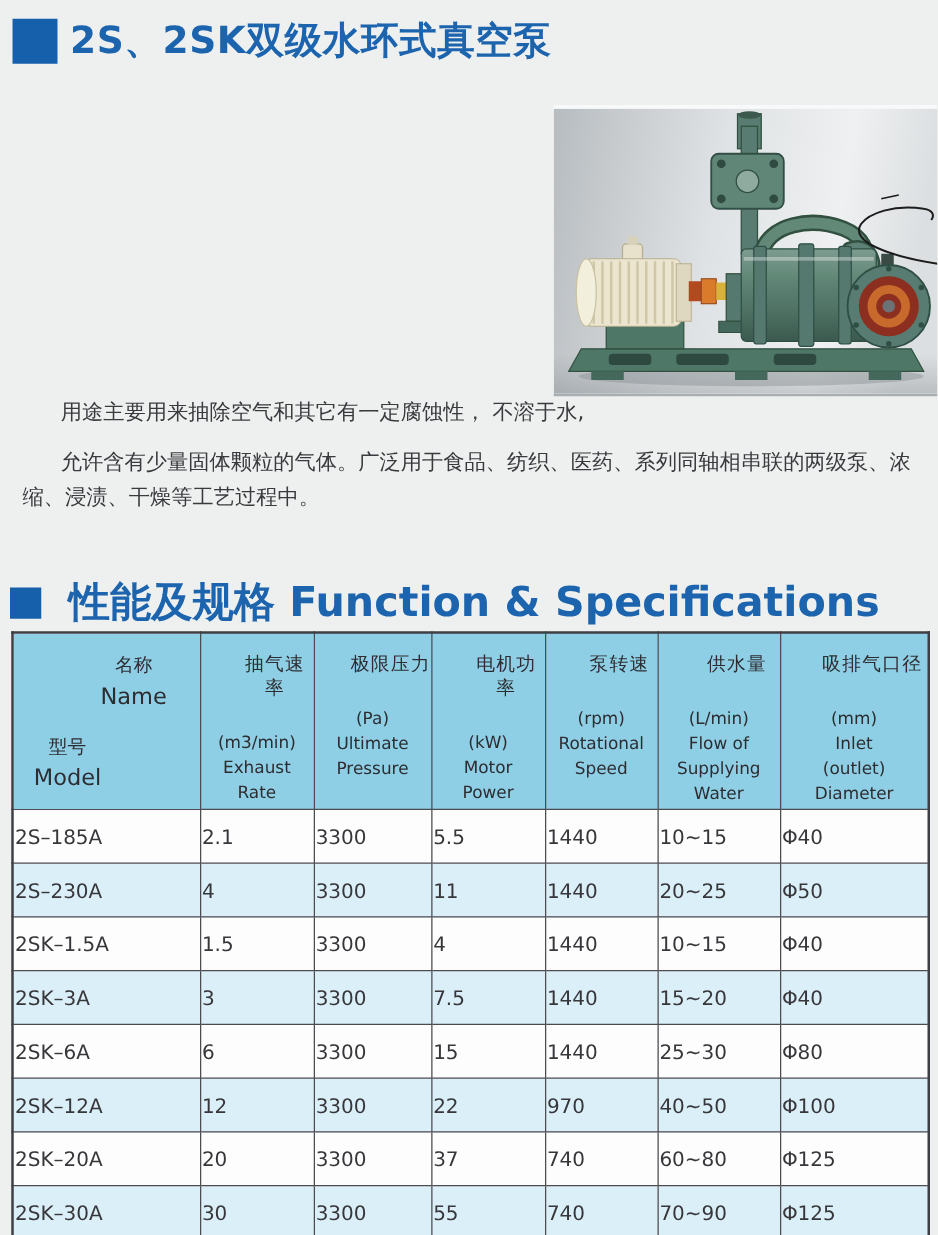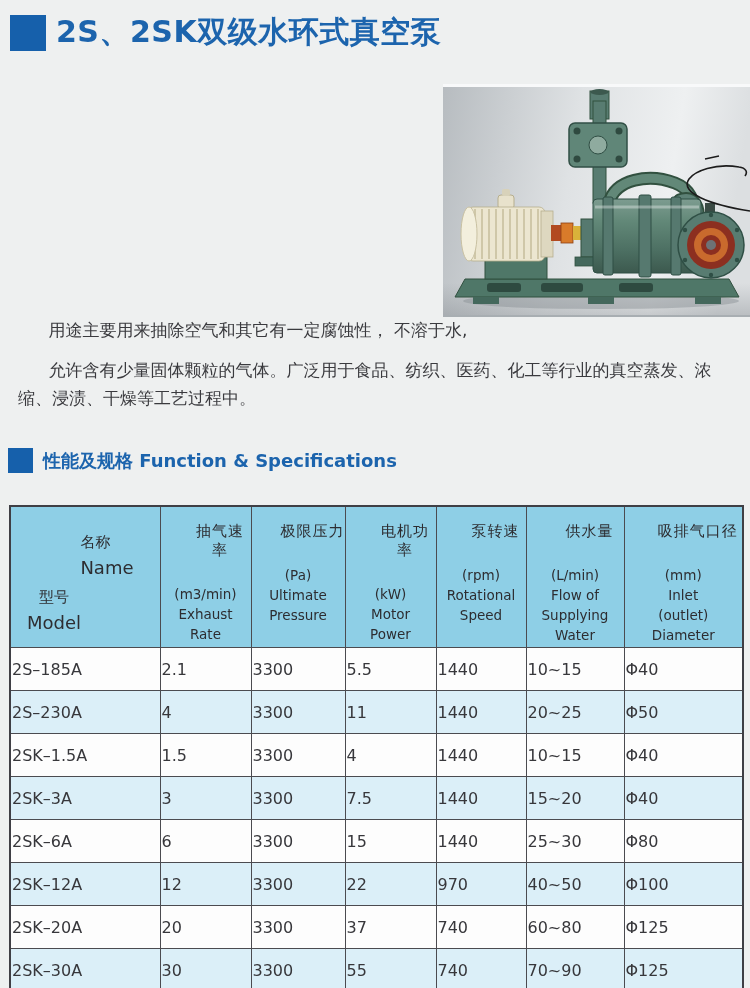--- a/index.html
+++ b/index.html
@@ -32,21 +32,21 @@
   }
   .photo svg{display:block;}
 
   
   .para2{position:absolute;left:6px;top:304px;width:744px;font-size:17px;line-height:28px;color:#3a3a3e;}
   .para2 p{margin:12px;text-indent:1.8em;}
 
   
   .section-bar{position:absolute;left:8px;top:448px;display:flex;align-items:center;}
   .sq-small{width:25px;height:25px;background:#1660ab;margin-right:10px;flex:0 0 auto;}
-  h2.section-title{margin:0;font-size:18px;font-weight:600;color:#1c64ad;white-space:nowrap;}
+  h2.section-title{margin:12px;font-size:33px;font-weight:600;color:#1c64ad;white-space:nowrap;}
 
   
   table.spec{
     position:absolute;left:9px;top:505px;width:733px;
     border-collapse:collapse;table-layout:fixed;
     border:2px solid #3f3f45;
     font-family:"DejaVu Sans","Liberation Sans",sans-serif;
   }
   col.c0{width:150px;} col.c1{width:91px;} col.c2{width:94px;}
   col.c3{width:91px;} col.c4{width:90px;} col.c5{width:98px;} col.c6{width:119px;}
@@ -58,21 +58,21 @@
   th.corner-th{
     position:relative;
     background:
       linear-gradient(to bottom right,
         rgba(0,0,0,0) calc(50% - 1px),
         #45555f calc(50% - 1px),
         #45555f calc(50% + 1px),
         rgba(0,0,0,0) calc(50% + 1px)),
       #8ecfe6;
   }
-  .corner-name{position:absolute;top:23px;right:26px;text-align:left;font-size:15px;line-height:25px;}
+  .corner-name{position:absolute;top:13px;right:26px;text-align:center;font-size:15px;line-height:25px;}
   .corner-model{position:absolute;bottom:12px;left:16px;text-align:center;font-size:15px;line-height:25px;}
   .corner-en{font-size:18px;}
   .col-th .th-zh{font-size:15px;margin:15px 0 24px 0;letter-spacing:1px;padding-left:29px;}
   .col-th .th-unit{font-size:13.5px;line-height:20px;}
   .col-th .th-en{font-size:13.5px;line-height:20px;white-space:pre-line;}
   .spec tbody td{
     height:40px;vertical-align:middle;
     font-size:16px;color:#37373b;background:#fdfdfd;
   }
   .spec tbody tr:nth-child(even) td{background:#dbeff8;}
@@ -200,21 +200,21 @@
 
       <g fill="none" stroke="#1c1c1c" stroke-width="1.6">
         <path d="M 307,124 C 268,118 236,106 246,92 C 252,84 272,76 296,80 C 303,81 305,85 302,89"></path>
         <path d="M 262,72 l 14,-3" stroke-width="1.4"></path>
       </g>
     </svg>
   </div>
 
   <div class="para2">
     <p>用途主要用来抽除空气和其它有一定腐蚀性， 不溶于水,</p>
-    <p>允许含有少量固体颗粒的气体。广泛用于食品、纺织、医药、化工等行业的真空蒸发、浓缩、浸渍、干燥等工艺过程中。</p>
+    <p>允许含有少量固体颗粒的气体。广泛用于食品、纺织、医药、系列同轴相串联的两级泵、浓缩、浸渍、干燥等工艺过程中。</p>
   </div>
 
   <div class="section-bar">
     <span class="sq-small"></span>
     <h2 class="section-title">性能及规格 Function &amp; Specifications</h2>
   </div>
 
   <table class="spec">
     <colgroup>
       <col class="c0">

